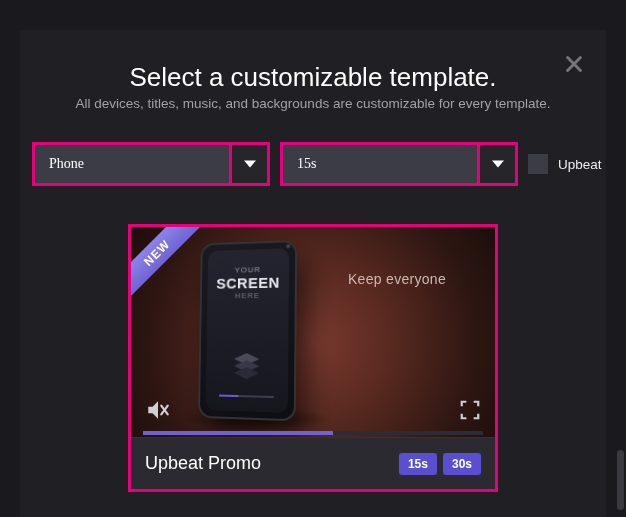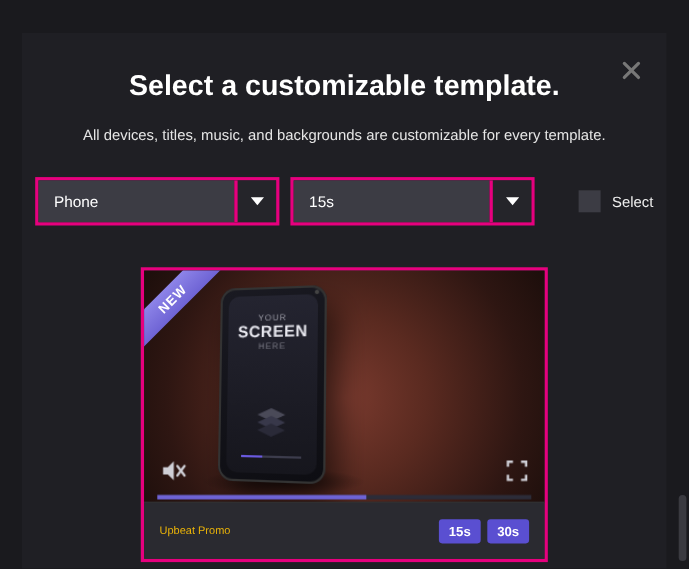--- a/index.html
+++ b/index.html
@@ -1,25 +1,25 @@
 <!DOCTYPE html>
 <html><head>
 <meta charset="utf-8">
 <style>
   * { box-sizing: border-box; margin: 0; padding: 0; }
   html, body { width: 626px; height: 517px; background: #1a1a1e; font-family: -apple-system, BlinkMacSystemFont, "Segoe UI", sans-serif; overflow: hidden; }
   .page-root { width: 626px; height: 517px; position: relative; background: #1a1a1e; }
   .modal { position: absolute; left: 20px; top: 30px; right: 20px; bottom: 0; background: #1f1f24; }
   .close-icon { position: absolute; top: 20px; right: 18px; width: 28px; height: 28px; color: #777; cursor: pointer; display: flex; align-items: center; justify-content: center; }
   .close-icon svg { width: 22px; height: 22px; }
-  .modal-title { color: #fff; font-size: 26px; font-weight: 700; text-align: center; padding-top: 32px; }
-  .modal-sub { color: #e5e5e5; font-size: 13.5px; line-height: 1.5; text-align: center; margin-top: 20px; padding: 0 30px; }
+  .modal-title { color: #fff; font-size: 26px; font-weight: 400; text-align: center; padding-top: 32px; }
+  .modal-sub { color: #a3a3a3; font-size: 13.5px; line-height: 1.5; text-align: center; margin-top: 1px; padding: 0 30px; }
   .filters { display: flex; align-items: center; margin-top: 28px; padding: 0 12px; gap: 10px; }
   .filter { display: flex; align-items: stretch; height: 44px; border: 3px solid #e6007e; }
-  .filter-input { background: #3c3c44; color: #fff; font-size: 14px; border: none; padding: 0 14px; width: 178px; outline: none; }
+  .filter-input { background: #3c3c44; color: #fff; font-size: 14px; border: none; padding: 0 14px; width: 194px; outline: none; font-family: Liberation Serif, serif; }
   .filter-caret { width: 38px; background: #25252a; display: flex; align-items: center; justify-content: center; border-left: 3px solid #e6007e; }
   .filter-caret svg { width: 12px; height: 12px; fill: #fff; }
   .looping { display: flex; align-items: center; margin-left: auto; gap: 10px; }
   .checkbox { width: 20px; height: 20px; background: #3c3c44; }
   .looping-label { color: #eee; font-size: 13.5px; }
   .card-wrap { margin-top: 38px; display: flex; justify-content: center; }
   .card { width: 370px; border: 3px solid #e6007e; background: #2a2a30; position: relative; }
   .thumb { width: 100%; height: 210px; position: relative; overflow: hidden;
     background: radial-gradient(circle at 50% 55%, #7a3a2e 0%, #5a2a20 35%, #2e1612 75%, #1c0e0b 100%); }
   .new-ribbon { position: absolute; top: 14px; left: -34px; width: 120px; transform: rotate(-45deg);
@@ -41,21 +41,21 @@
   .tagline { position: absolute; top: 44px; right: 28px; text-align: center; width: 140px; }
   .tag1 { color: #c9b9b0; font-size: 14px; letter-spacing: 0.3px; }
   .tag2 { color: #d9ccc4; font-size: 14px; }
   .shadow-blob { position: absolute; left: 52px; bottom: 6px; width: 150px; height: 24px; background: radial-gradient(ellipse at center, rgba(0,0,0,0.55) 0%, rgba(0,0,0,0) 70%); }
   .controls-bottom { position: absolute; left: 14px; right: 14px; bottom: 10px; display: flex; align-items: center; justify-content: space-between; }
   .mute-icon svg { width: 26px; height: 26px; }
   .fs-icon svg { width: 22px; height: 22px; }
   .progress { position: absolute; left: 12px; right: 12px; bottom: 2px; height: 4px; background: #2c2c38; }
   .progress-fill { height: 4px; width: 56%; background: #6e63d4; }
   .card-footer { height: 52px; display: flex; align-items: center; padding: 0 14px; background: #2a2a30; border-top: 1px solid #333; }
-  .template-name { color: #eab308; font-size: 10px; }
+  .template-name { color: #ffffff; font-size: 18px; }
   .chips { margin-left: auto; display: flex; gap: 6px; }
   .chip { background: #5a4fd1; color: #fff; font-size: 12px; font-weight: 700; padding: 4px 9px; border-radius: 3px; }
   .side-scroll { position: absolute; right: 2px; top: 450px; width: 7px; height: 60px; background: #3a3a40; border-radius: 4px; }
 </style>
 </head>
 <body>
 
 <div class="page-root">
   <div class="modal">
 
@@ -83,21 +83,21 @@
       <div class="filter">
         <input class="filter-input" value="15s" style="">
         <div class="filter-caret">
           <svg viewBox="0 0 10 6">
               <path d="M0 0 L5 6 L10 0 Z"></path>
             </svg>
         </div>
       </div>
       <div class="looping">
         <div class="checkbox"></div>
-        <span class="looping-label">Select</span>
+        <span class="looping-label">Upbeat</span>
       </div>
     </div>
 
     <div class="card-wrap">
       <div class="card">
         <div class="thumb">
           <div class="new-ribbon">NEW</div>
           <div class="shadow-blob"></div>
           <div class="phone">
             <div class="phone-cam"></div>
@@ -109,20 +109,21 @@
                 <svg viewBox="0 0 40 40">
                   <polygon points="20,8 33,14 20,20 7,14" fill="#4a4a58"></polygon>
                   <polygon points="20,15 33,21 20,27 7,21" fill="#38384a"></polygon>
                   <polygon points="20,22 33,28 20,34 7,28" fill="#2a2a38"></polygon>
                 </svg>
               </div>
               <div class="phone-bar"></div>
             </div>
           </div>
           <div class="tagline">
+            <div class="tag1">Keep everyone</div>
           </div>
           <div class="controls-bottom">
             <div class="mute-icon">
               <svg viewBox="0 0 24 24" fill="#cfcfd6">
                 <path d="M3 9v6h4l5 5V4L7 9H3z"></path>
                 <line x1="15" y1="8" x2="21" y2="16" stroke="#cfcfd6" stroke-width="2" stroke-linecap="round"></line>
                 <line x1="21" y1="8" x2="15" y2="16" stroke="#cfcfd6" stroke-width="2" stroke-linecap="round"></line>
               </svg>
             </div>
             <div class="fs-icon">

